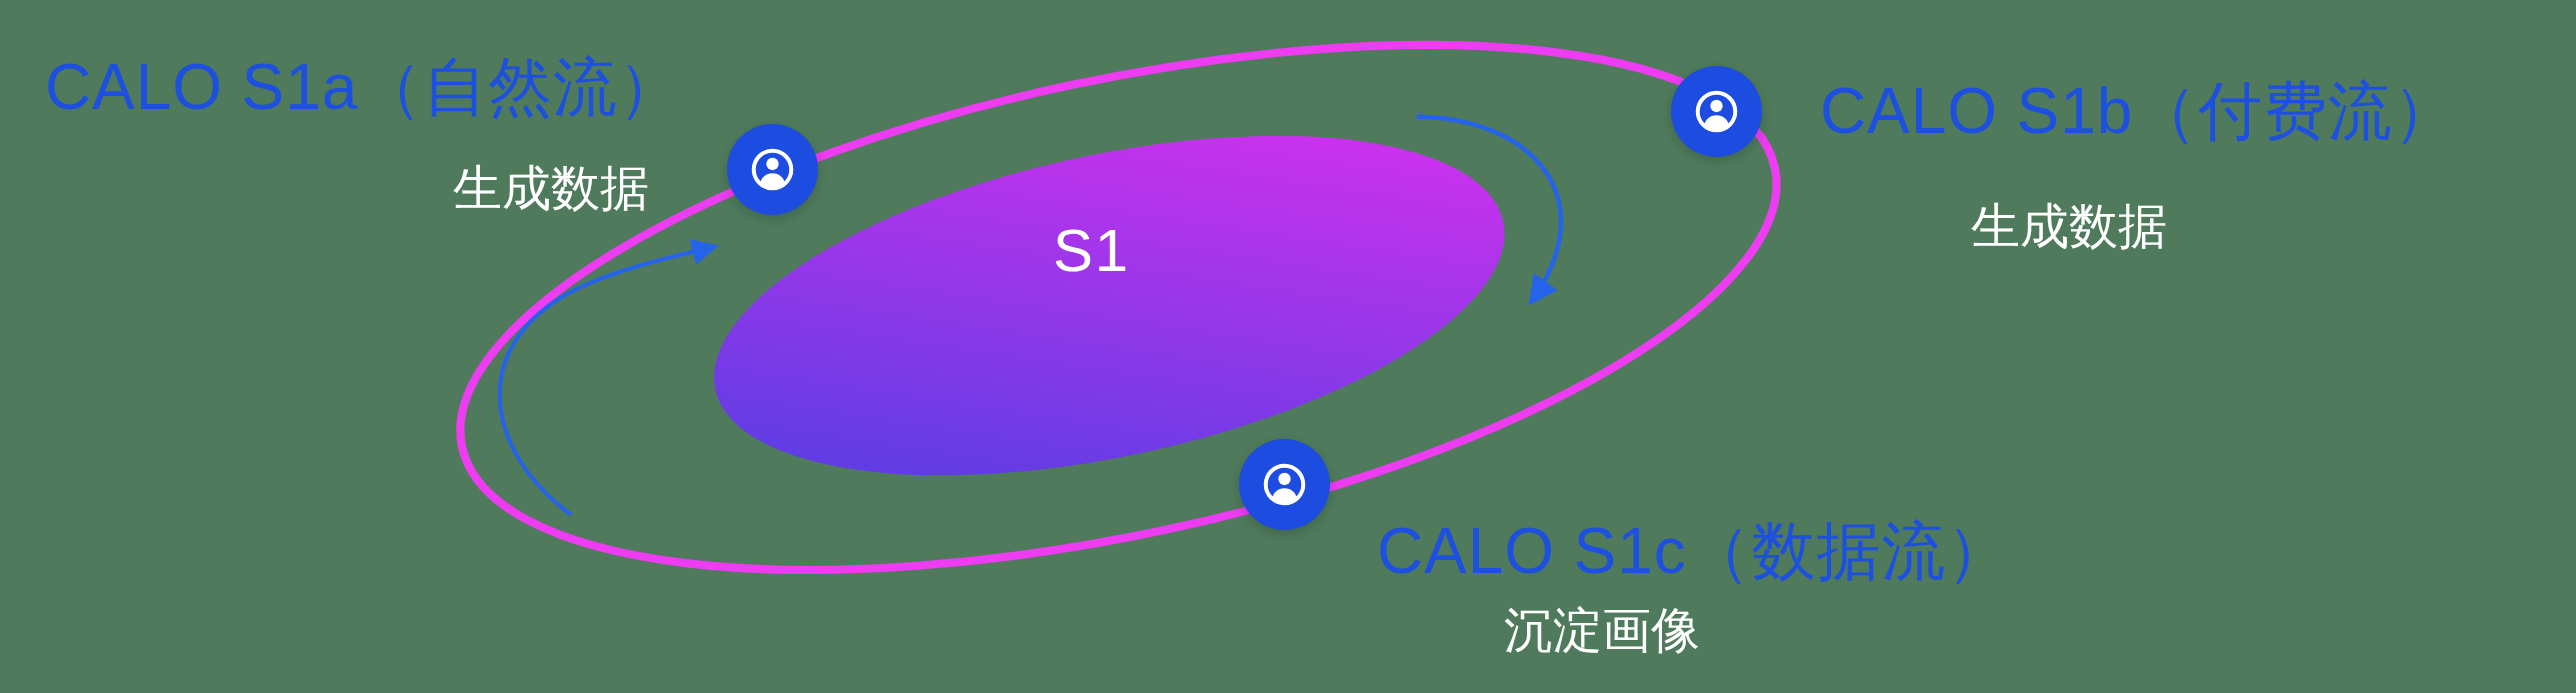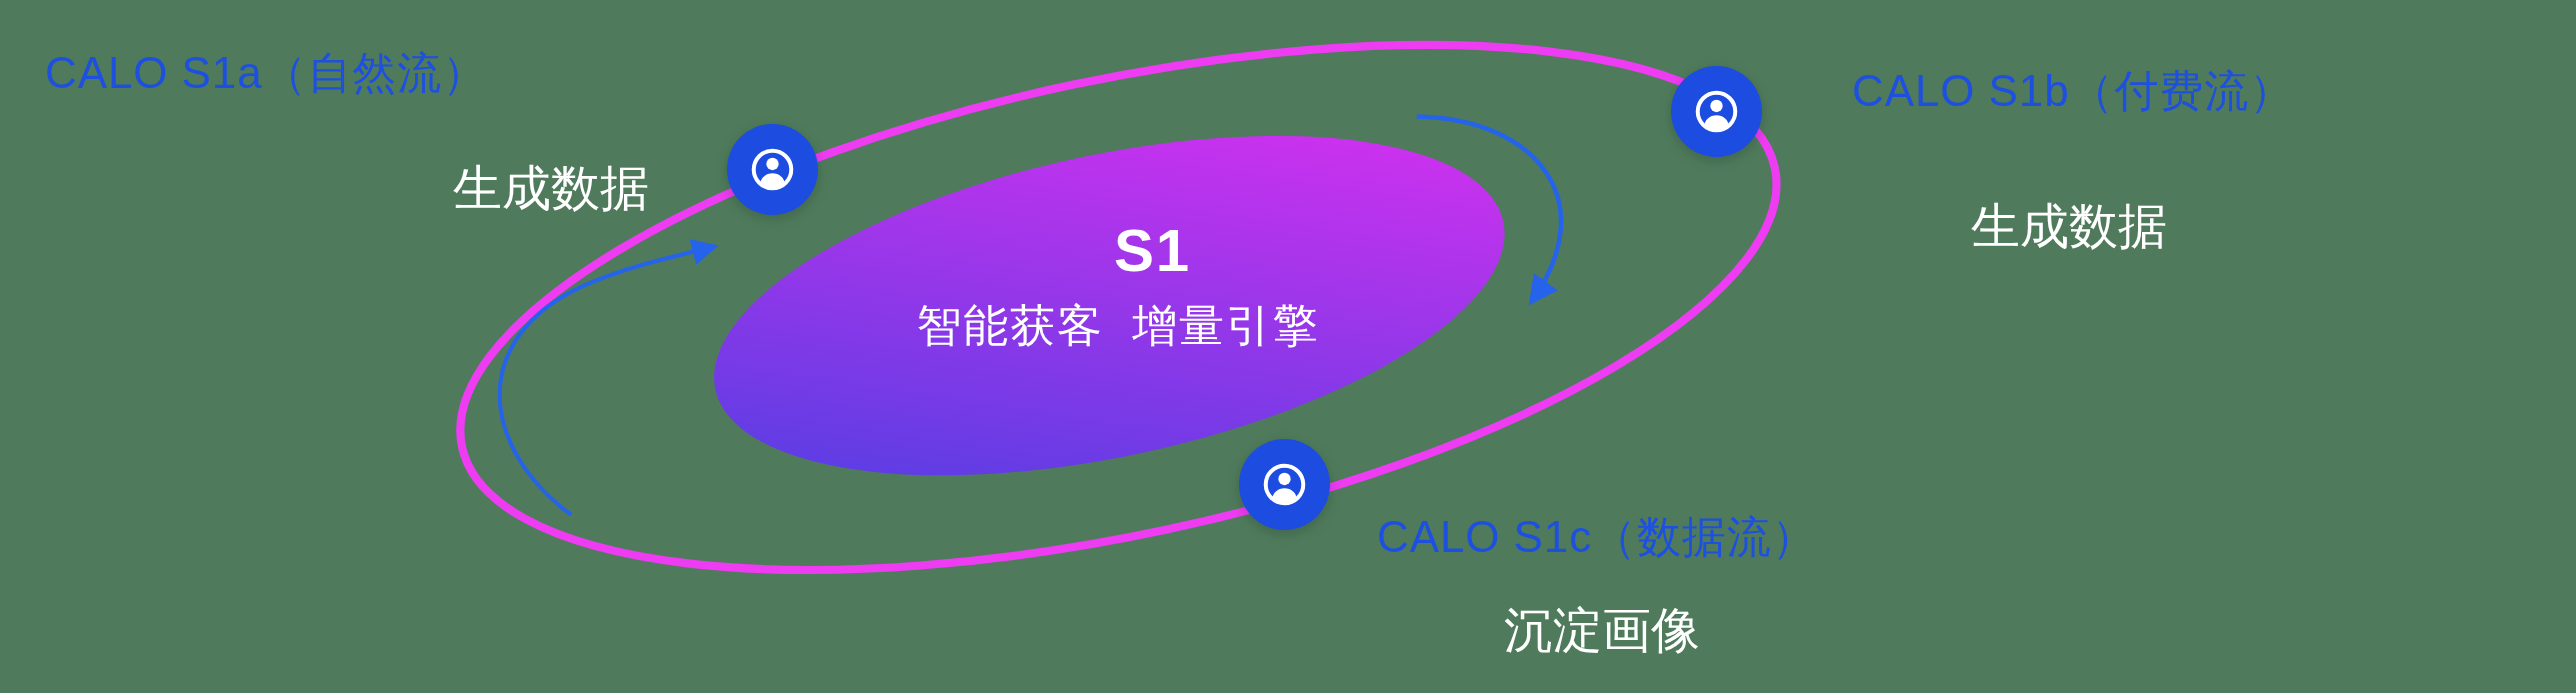--- a/index.html
+++ b/index.html
@@ -15,21 +15,21 @@
 
   .layer-svg {
     position: absolute;
     left: 0; top: 0;
     width: 2576px; height: 694px;
   }
 
   .label-blue {
     position: absolute;
     color: #1e50e0;
-    font-size: 44px;
+    font-size: 64px;
     font-weight: 500;
     letter-spacing: 0.9px;
     white-space: nowrap;
   }
 
   .label-white {
     position: absolute;
     color: #ffffff;
     font-size: 49px;
     font-weight: 500;
@@ -44,46 +44,46 @@
     background: #1c4ce0;
     display: flex;
     align-items: center;
     justify-content: center;
     box-shadow: 0 3.6px 12.7px rgba(0,0,0,0.18);
   }
   .badge svg { width: 53px; height: 53px; }
 
   .core-title {
     position: absolute;
-    left: 1016px; top: 216px;
+    left: 955px; top: 216px;
     width: 273px;
     text-align: center;
     color: #ffffff;
     font-size: 60px;
-    font-weight: 700;
+    font-weight: 400;
     letter-spacing: 1.8px;
   }
 
   .core-subtitle {
     position: absolute;
     left: 845px; top: 296px;
     width: 546px;
     text-align: center;
     color: #ffffff;
     font-size: 45px;
     font-weight: 500;
     white-space: pre;
     letter-spacing: 1.8px;
   }
 
   
   #label-s1a { left: 45px;  top: 44px;  }
   #sub-s1a   { left: 453px; top: 156px; }
 
-  #label-s1b { left: 1820px; top: 62px; margin-left: 32px;  }
+  #label-s1b { left: 1820px; top: 68px;  }
   #sub-s1b   { left: 1971px; top: 194px; text-align: center; }
 
   #label-s1c { left: 1377px; top: 508px; text-align: right; }
   #sub-s1c   { left: 1504px; top: 598px; }
 
   #badge-s1a { left: 727px;  top: 124px; }
   #badge-s1b { left: 1671px; top: 66px;  }
   #badge-s1c { left: 1239px; top: 439px; }
 </style>
 </head>
@@ -113,21 +113,20 @@
     <ellipse cx="1230" cy="338" rx="738" ry="250" transform="rotate(-12 1230 338)" fill="none" stroke-width="9" stroke="#ee3cf2"></ellipse>
 
     <ellipse cx="1220" cy="336" rx="443" ry="166" transform="rotate(-12 1220 336)" fill="url(#coreGrad)"></ellipse>
 
     <path d="M 628 566 C 528 492 514 372 642 314 C 692 292 742 282 786 271" fill="none" stroke-width="4.5" marker-end="url(#arrowHead)" stroke="#2563eb"></path>
 
     <path d="M 1558 128 C 1688 130 1764 220 1684 332" fill="none" stroke-width="5" marker-end="url(#arrowHead)" stroke="#2563eb"></path>
   </svg>
 
   <div class="core-title">S1</div>
-  <div class="core-subtitle">智能获客  增量引擎</div>
 
   <div class="badge" id="badge-s1a">
     <svg viewBox="0 0 48 48">
         <use href="#userCircleIcon"></use>
       </svg>
   </div>
   <div class="badge" id="badge-s1b">
     <svg viewBox="0 0 48 48">
         <use href="#userCircleIcon"></use>
       </svg>

